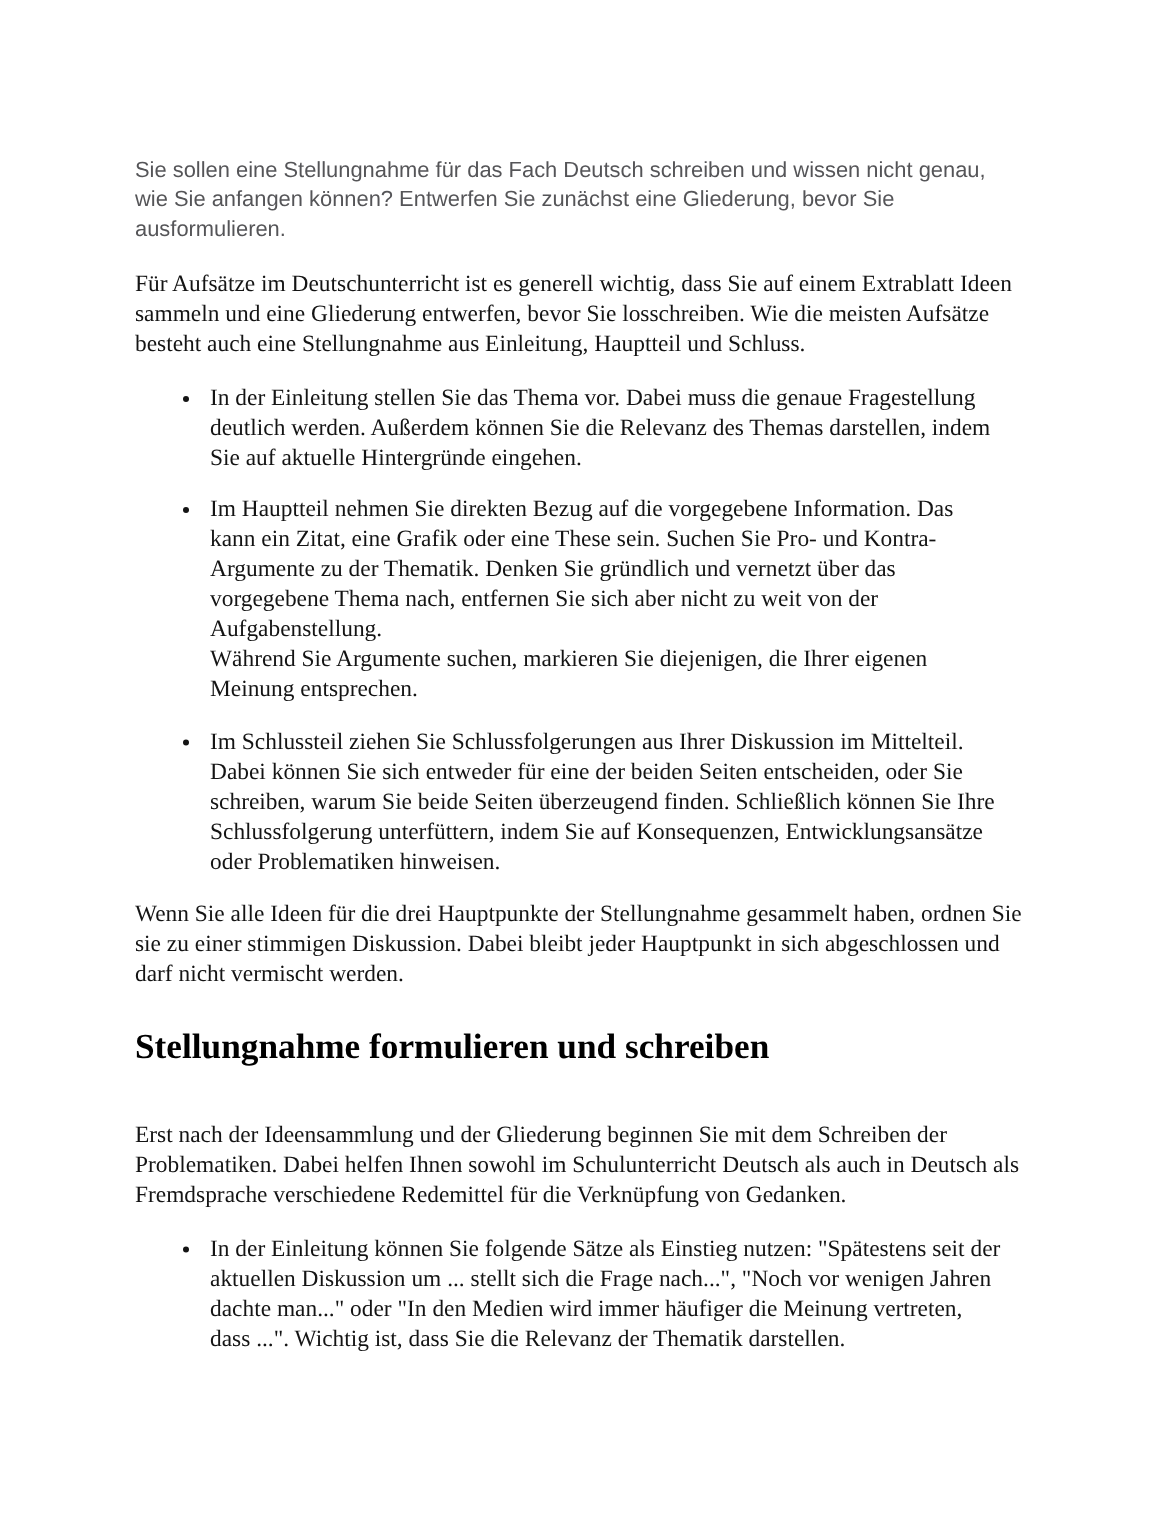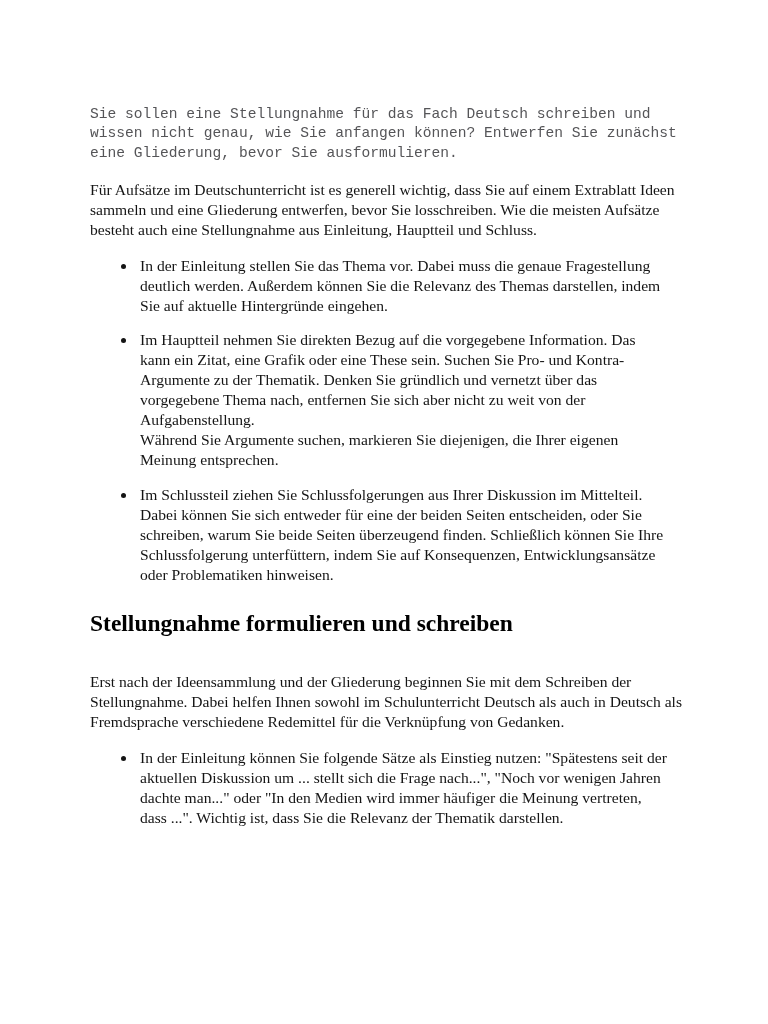--- a/index.html
+++ b/index.html
@@ -10,21 +10,21 @@
   .page {
     position: relative;
     width: 768px;
     height: 1024px;
     background: #ffffff;
     box-sizing: border-box;
     padding: 105px 86px 0 90px;
     overflow: hidden;
   }
   .sans {
-    font-family: Liberation Mono, monospace;
+    font-family: Liberation Sans, sans-serif;
     font-size: 14.6px;
     line-height: 1.32;
     color: #555558;
     margin: 0 0 17px 0;
   }
   .serif {
     font-family: "Liberation Serif", serif;
     font-size: 15.6px;
     line-height: 1.28;
     color: #141414;
@@ -61,22 +61,23 @@
 
   <p class="serif">Für Aufsätze im Deutschunterricht ist es generell wichtig, dass Sie auf einem Extrablatt Ideen sammeln und eine Gliederung entwerfen, bevor Sie losschreiben. Wie die meisten Aufsätze besteht auch eine Stellungnahme aus Einleitung, Hauptteil und Schluss.</p>
 
   <ul class="bullets serif">
     <li>In der Einleitung stellen Sie das Thema vor. Dabei muss die genaue Fragestellung deutlich werden. Außerdem können Sie die Relevanz des Themas darstellen, indem Sie auf aktuelle Hintergründe eingehen.</li>
     <li>Im Hauptteil nehmen Sie direkten Bezug auf die vorgegebene Information. Das kann ein Zitat, eine Grafik oder eine These sein. Suchen Sie Pro- und Kontra-Argumente zu der Thematik. Denken Sie gründlich und vernetzt über das vorgegebene Thema nach, entfernen Sie sich aber nicht zu weit von der Aufgabenstellung.
 Während Sie Argumente suchen, markieren Sie diejenigen, die Ihrer eigenen Meinung entsprechen.</li>
     <li>Im Schlussteil ziehen Sie Schlussfolgerungen aus Ihrer Diskussion im Mittelteil. Dabei können Sie sich entweder für eine der beiden Seiten entscheiden, oder Sie schreiben, warum Sie beide Seiten überzeugend finden. Schließlich können Sie Ihre Schlussfolgerung unterfüttern, indem Sie auf Konsequenzen, Entwicklungsansätze oder Problematiken hinweisen.</li>
   </ul>
 
+  <p class="serif">Wenn Sie alle Ideen für die drei Hauptpunkte der Stellungnahme gesammelt haben, ordnen Sie sie zu einer stimmigen Diskussion. Dabei bleibt jeder Hauptpunkt in sich abgeschlossen und darf nicht vermischt werden.</p>
 
   <h1 class="section-heading">Stellungnahme formulieren und schreiben</h1>
 
-  <p class="serif">Erst nach der Ideensammlung und der Gliederung beginnen Sie mit dem Schreiben der Stellungnahme. Dabei helfen Ihnen sowohl im Schulunterricht Deutsch als auch in Deutsch als Fremdsprache verschiedene Redemittel für die Verknüpfung von Gedanken.</p>
+  <p class="serif">Erst nach der Ideensammlung und der Gliederung beginnen Sie mit dem Schreiben der Problematiken. Dabei helfen Ihnen sowohl im Schulunterricht Deutsch als auch in Deutsch als Fremdsprache verschiedene Redemittel für die Verknüpfung von Gedanken.</p>
 
   <ul class="bullets serif">
     <li>In der Einleitung können Sie folgende Sätze als Einstieg nutzen: "Spätestens seit der aktuellen Diskussion um ... stellt sich die Frage nach...", "Noch vor wenigen Jahren dachte man..." oder "In den Medien wird immer häufiger die Meinung vertreten, dass ...". Wichtig ist, dass Sie die Relevanz der Thematik darstellen.</li>
   </ul>
 
 </div>
 
 </body></html>

